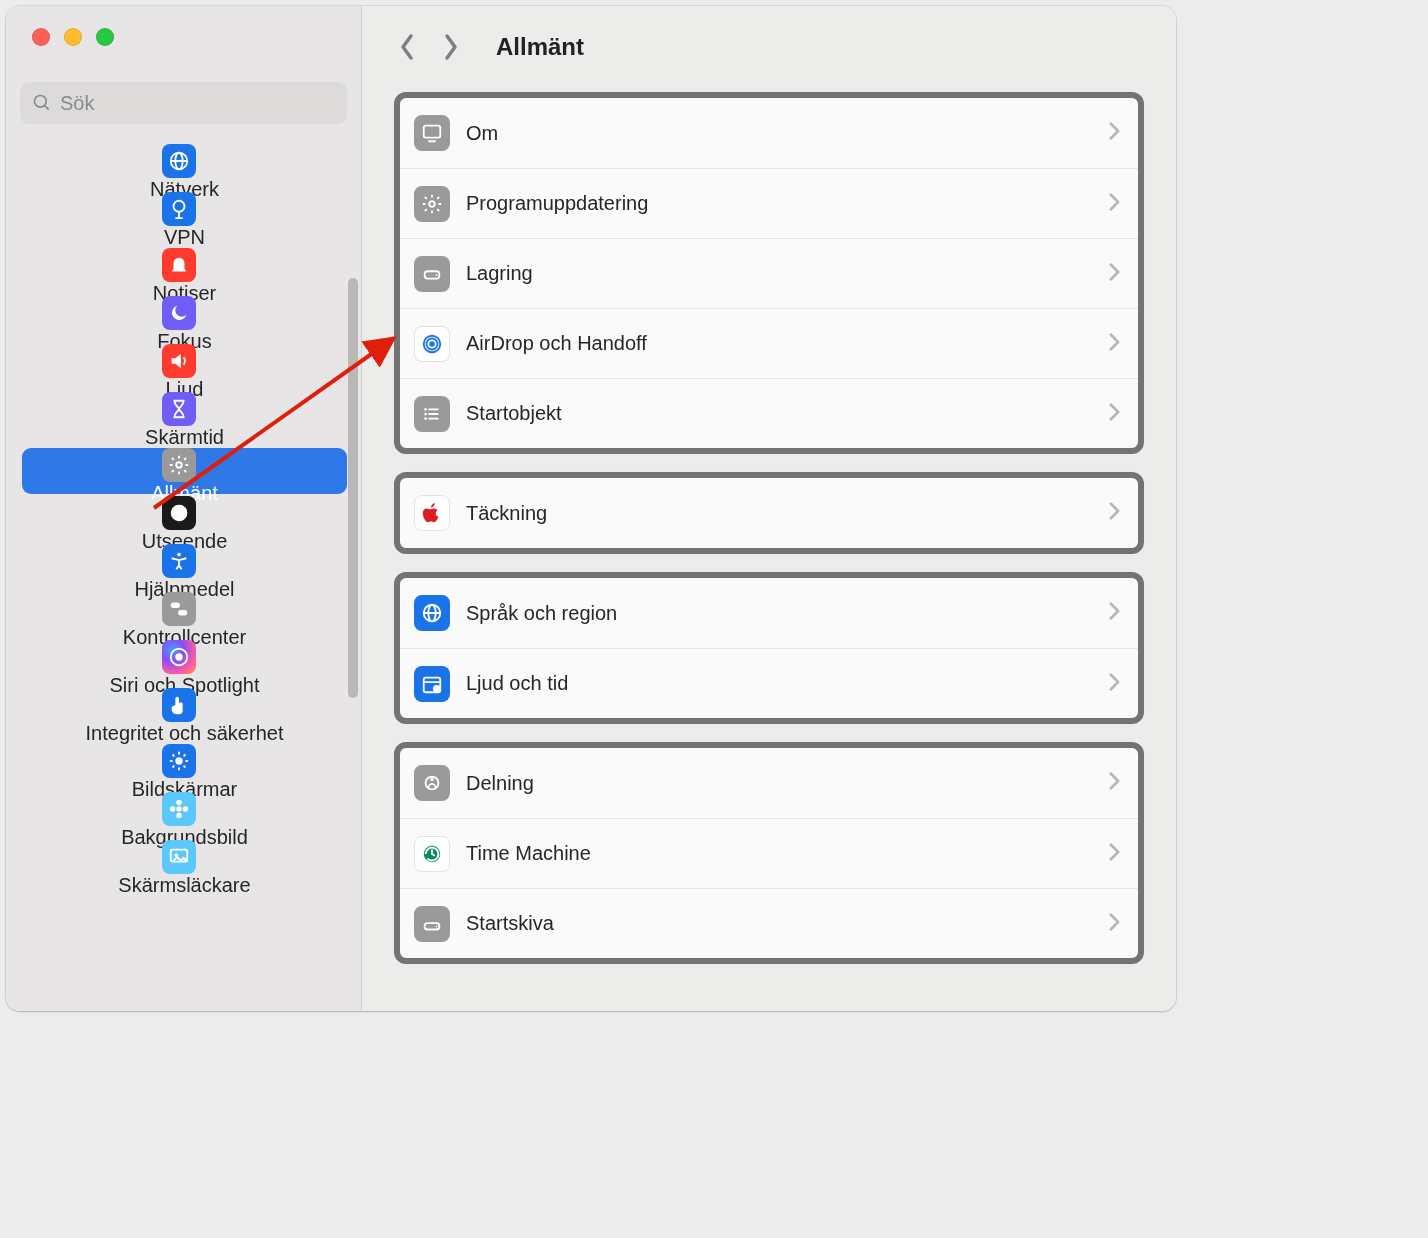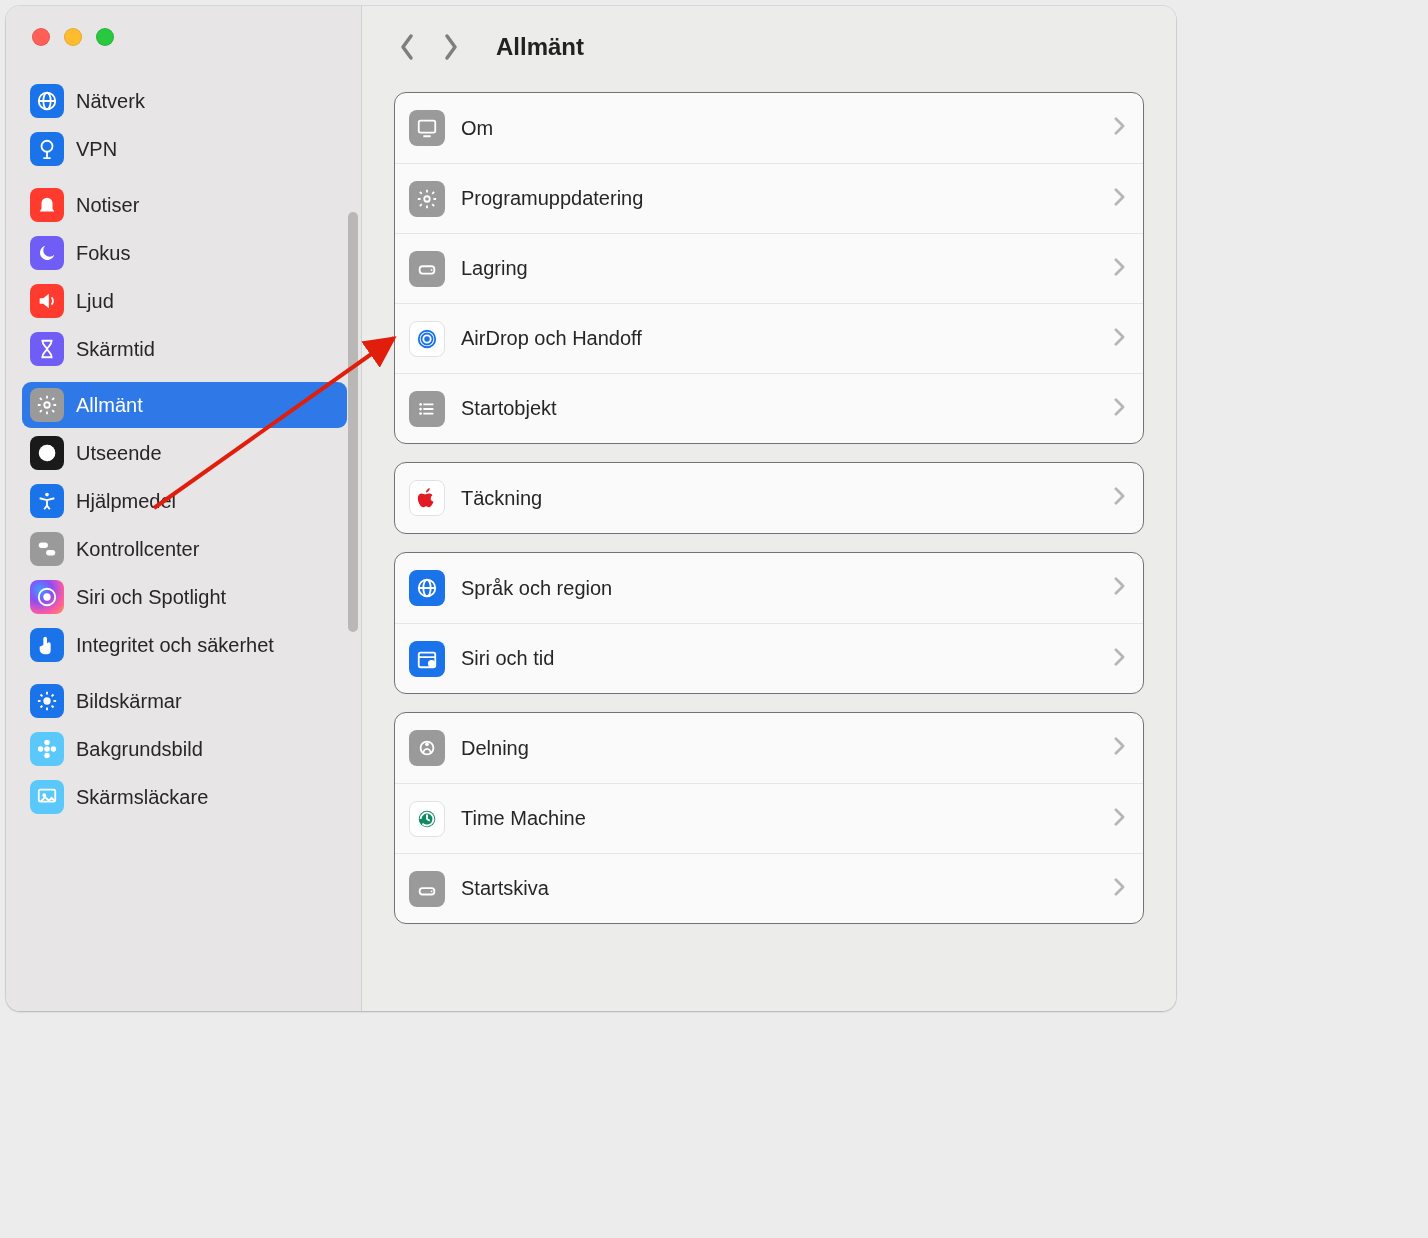--- a/index.html
+++ b/index.html
@@ -63,20 +63,21 @@
   .side-group.first { margin-top: 6px; }
   .side-item {
     height: 46px;
     margin: 0 14px 2px 16px;
     display: flex; align-items: center;
     border-radius: 9px;
     padding: 0 8px;
     font-size: 20px;
     color: #262626;
     cursor: pointer;
+    flex-direction: column;
   }
   .side-item.selected {
     background: #2f78e8;
     color: #ffffff;
   }
   .side-icon {
     width: 34px; height: 34px;
     border-radius: 8px;
     margin-right: 12px;
     display: flex; align-items: center; justify-content: center;
@@ -123,21 +124,21 @@
     color: #222;
   }
 
   .content {
     flex: 1;
     padding: 4px 32px 20px 32px;
     overflow-y: auto;
   }
   .panel {
     background: #fafafa;
-    border: 1px solid #737373;
+    border: 6px solid #737373;
     border-radius: 12px;
     overflow: hidden;
     margin-bottom: 18px;
     box-shadow: 0 0 0 0.5px rgba(0,0,0,.02);
   }
   .row {
     display: flex; align-items: center;
     height: 70px;
     padding: 0 18px 0 14px;
     cursor: pointer;
@@ -185,20 +186,29 @@
 
 <div class="window">
 
   <div class="sidebar">
     <div class="traffic">
       <div class="dot red"></div>
       <div class="dot yellow"></div>
       <div class="dot green"></div>
     </div>
 
+    <div class="search-wrap">
+      <div class="search">
+        <svg viewBox="0 0 24 24">
+            <circle cx="10" cy="10" r="7"></circle>
+            <line x1="20" y1="20" x2="15" y2="15"></line>
+          </svg>
+        <span>Sök</span>
+      </div>
+    </div>
 
     <div class="side-scroll" id="side-scroll">
 
       <div class="side-group first">
           <div class="side-item">
             <div class="side-icon bg-blue">
               <svg>
                 <use href="#globe-icon"></use>
               </svg>
             </div>
@@ -425,21 +435,21 @@
             <div class="chev"><svg viewBox="0 0 12 20">
                 <polyline points="2,2 10,10 2,18"></polyline>
               </svg></div>
           </div>
           <div class="row">
             <div class="row-icon bg-blue">
               <svg>
                 <use href="#calendar-icon"></use>
               </svg>
             </div>
-            <div class="row-label">Siri och tid</div>
+            <div class="row-label">Ljud och tid</div>
             <div class="chev"><svg viewBox="0 0 12 20">
                 <polyline points="2,2 10,10 2,18"></polyline>
               </svg></div>
           </div>
         </div>
         <div class="panel">
           <div class="row">
             <div class="row-icon bg-gray">
               <svg>
                 <use href="#share-icon"></use>

